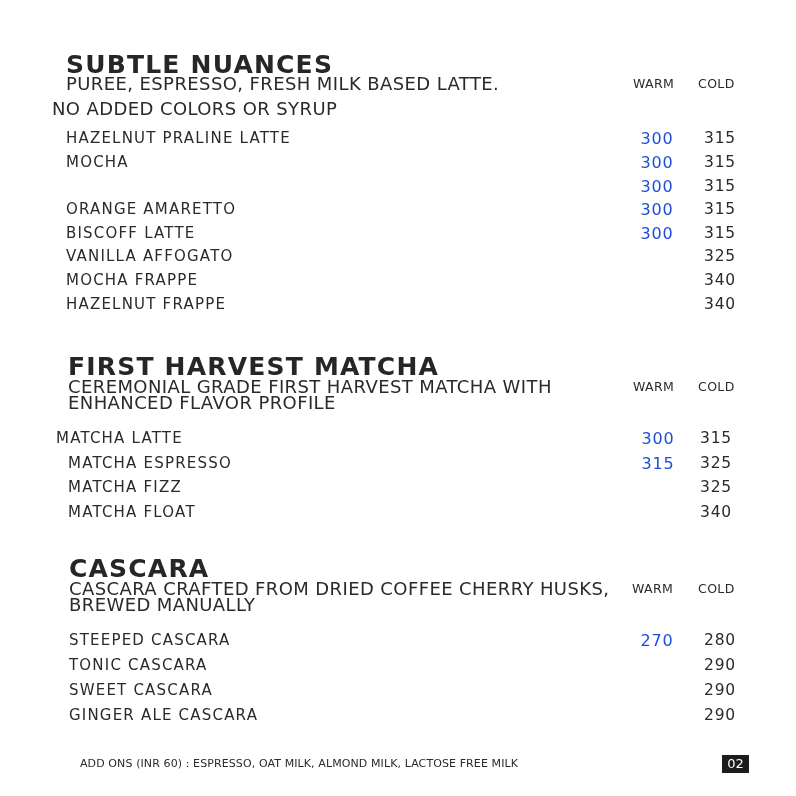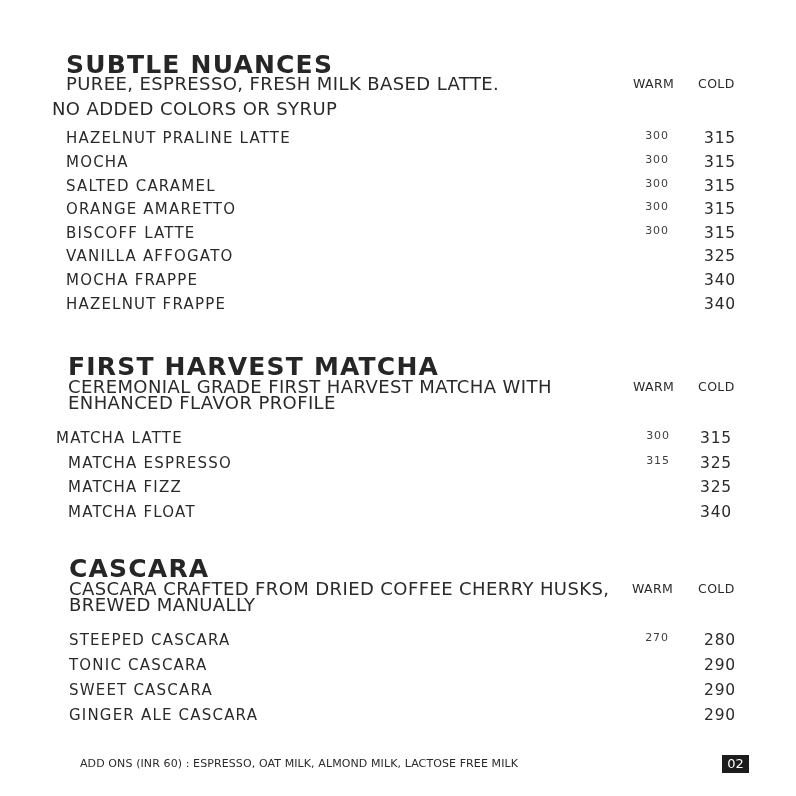--- a/index.html
+++ b/index.html
@@ -4,21 +4,21 @@
 <style>
   html, body { margin: 0; padding: 0; background: #ffffff; }
   body { width: 796px; height: 796px; position: relative; overflow: hidden;
          font-family: "DejaVu Sans", sans-serif; color: #2a2a2a; }
   .section { position: absolute; left: 0; width: 796px; }
   .title { position: absolute; font-size: 25px; font-weight: bold; letter-spacing: 1.2px; color: #262626; white-space: nowrap; }
   .desc { position: absolute; font-size: 18px; line-height: 16px; letter-spacing: 0.4px; color: #2a2a2a; white-space: nowrap; }
   .colhdr { position: absolute; font-size: 12.5px; letter-spacing: 0.4px; color: #2a2a2a; }
   .row { position: absolute; left: 0; width: 796px; height: 24px; }
   .name { position: absolute; font-size: 15px; letter-spacing: 1.2px; color: #2a2a2a; white-space: nowrap; }
-  .warm { position: absolute; font-size: 11px; letter-spacing: 0.8px; width: 50px; text-align: center; color: #404040; }
+  .warm { position: absolute; font-size: 16px; letter-spacing: 0.8px; width: 50px; text-align: center; color: #1d4ed8; }
   .cold { position: absolute; font-size: 15.5px; letter-spacing: 0.8px; width: 40px; text-align: right; color: #2a2a2a; }
   .footer { position: absolute; left: 80px; top: 757px; font-size: 11px; color: #2a2a2a; letter-spacing: 0.1px; white-space: nowrap; }
   .pagenum { position: absolute; left: 722px; top: 755px; width: 27px; height: 18px; background: #1c1c1c; color: #ffffff;
              font-size: 13px; line-height: 18px; text-align: center; }
 </style>
 </head>
 <body>
 
 <div class="section">
   <div class="title" style="left:66px;top:50px;">SUBTLE NUANCES</div>
@@ -31,21 +31,20 @@
     <span class="name" style="left:66px;">HAZELNUT PRALINE LATTE</span>
     <span class="warm" style="left:632px;">300</span>
     <span class="cold" style="left:696px;">315</span>
   </div>
   <div class="row" style="top:153px;">
     <span class="name" style="left:66px;">MOCHA</span>
     <span class="warm" style="left:632px;">300</span>
     <span class="cold" style="left:696px;">315</span>
   </div>
   <div class="row" style="top:177px;">
-    <span class="name" style="left:66px;">SALTED CARAMEL</span>
     <span class="warm" style="left:632px;">300</span>
     <span class="cold" style="left:696px;">315</span>
   </div>
   <div class="row" style="top:200px;padding-left:32px;">
     <span class="name" style="left:66px;">ORANGE AMARETTO</span>
     <span class="warm" style="left:632px;">300</span>
     <span class="cold" style="left:696px;">315</span>
   </div>
   <div class="row" style="top:224px;">
     <span class="name" style="left:66px;">BISCOFF LATTE</span>

